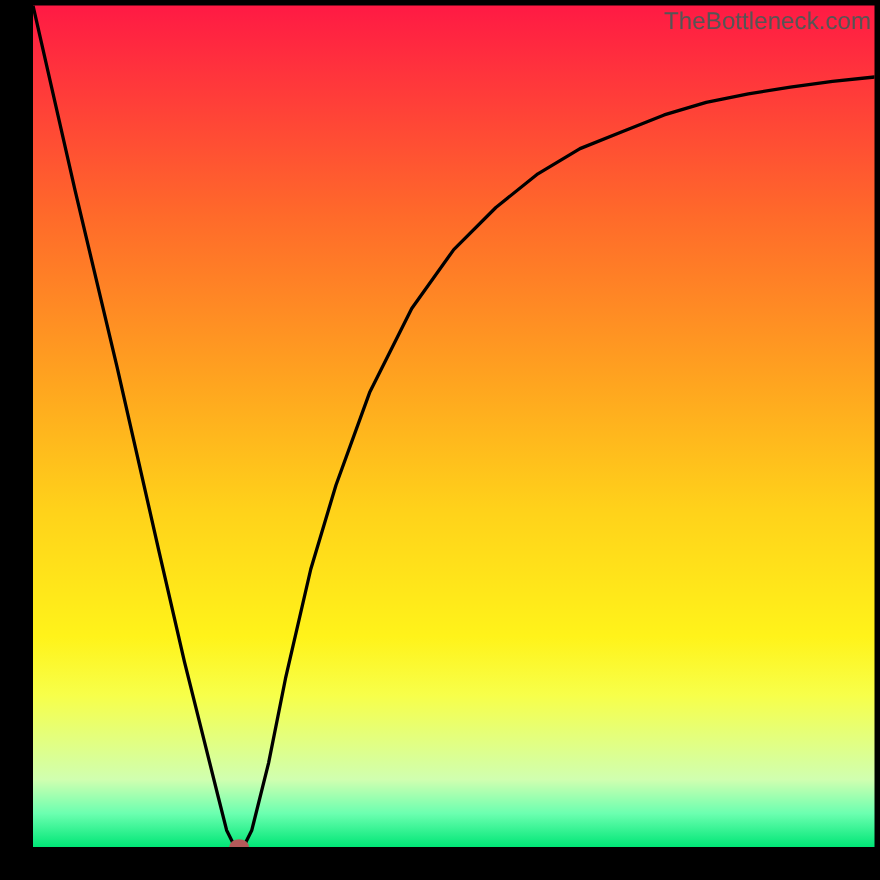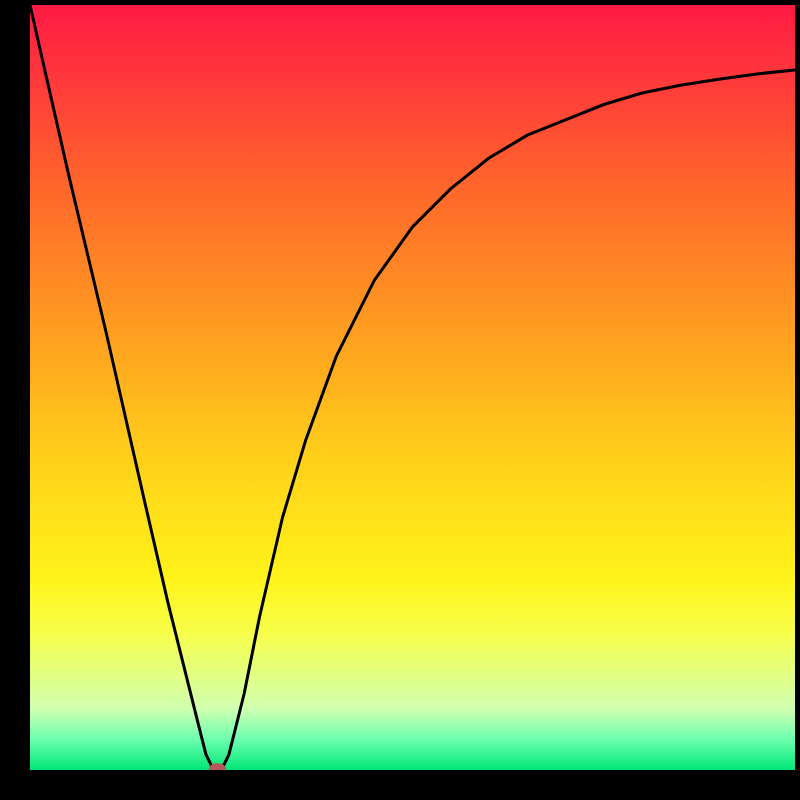--- a/index.html
+++ b/index.html
@@ -52,20 +52,21 @@
     top: 0;
     width: 765px;
     height: 765px;
   }
 </style>
 </head>
 <body>
 
 <div class="chart-wrap">
 
+  <div class="watermark">TheBottleneck.com</div>
 
   <div class="plot-area">
     <svg class="curve" viewBox="0 0 765 765" preserveAspectRatio="none">
       <path fill="none" stroke="#000" stroke-width="3" stroke-linejoin="round" stroke-linecap="round" d="M0.0 0.0 L38.3 168.3 L76.5 329.0 L114.8 497.3 L137.7 596.7 L153.0 657.9 L168.3 719.1 L176.0 749.7 L183.6 765.0 L191.3 765.0 L198.9 749.7 L214.2 688.5 L229.5 612.0 L252.5 512.5 L275.4 436.1 L306.0 351.9 L344.3 275.4 L382.5 221.9 L420.8 183.6 L459.0 153.0 L497.3 130.1 L535.5 114.8 L573.8 99.5 L612.0 88.0 L650.3 80.3 L688.5 74.2 L726.8 68.9 L765.0 65.0"></path>
       <ellipse rx="9" ry="7" cx="187.4" cy="765.0" fill="#b55a5a"></ellipse>
     </svg>
   </div>
 
 </div>
 

